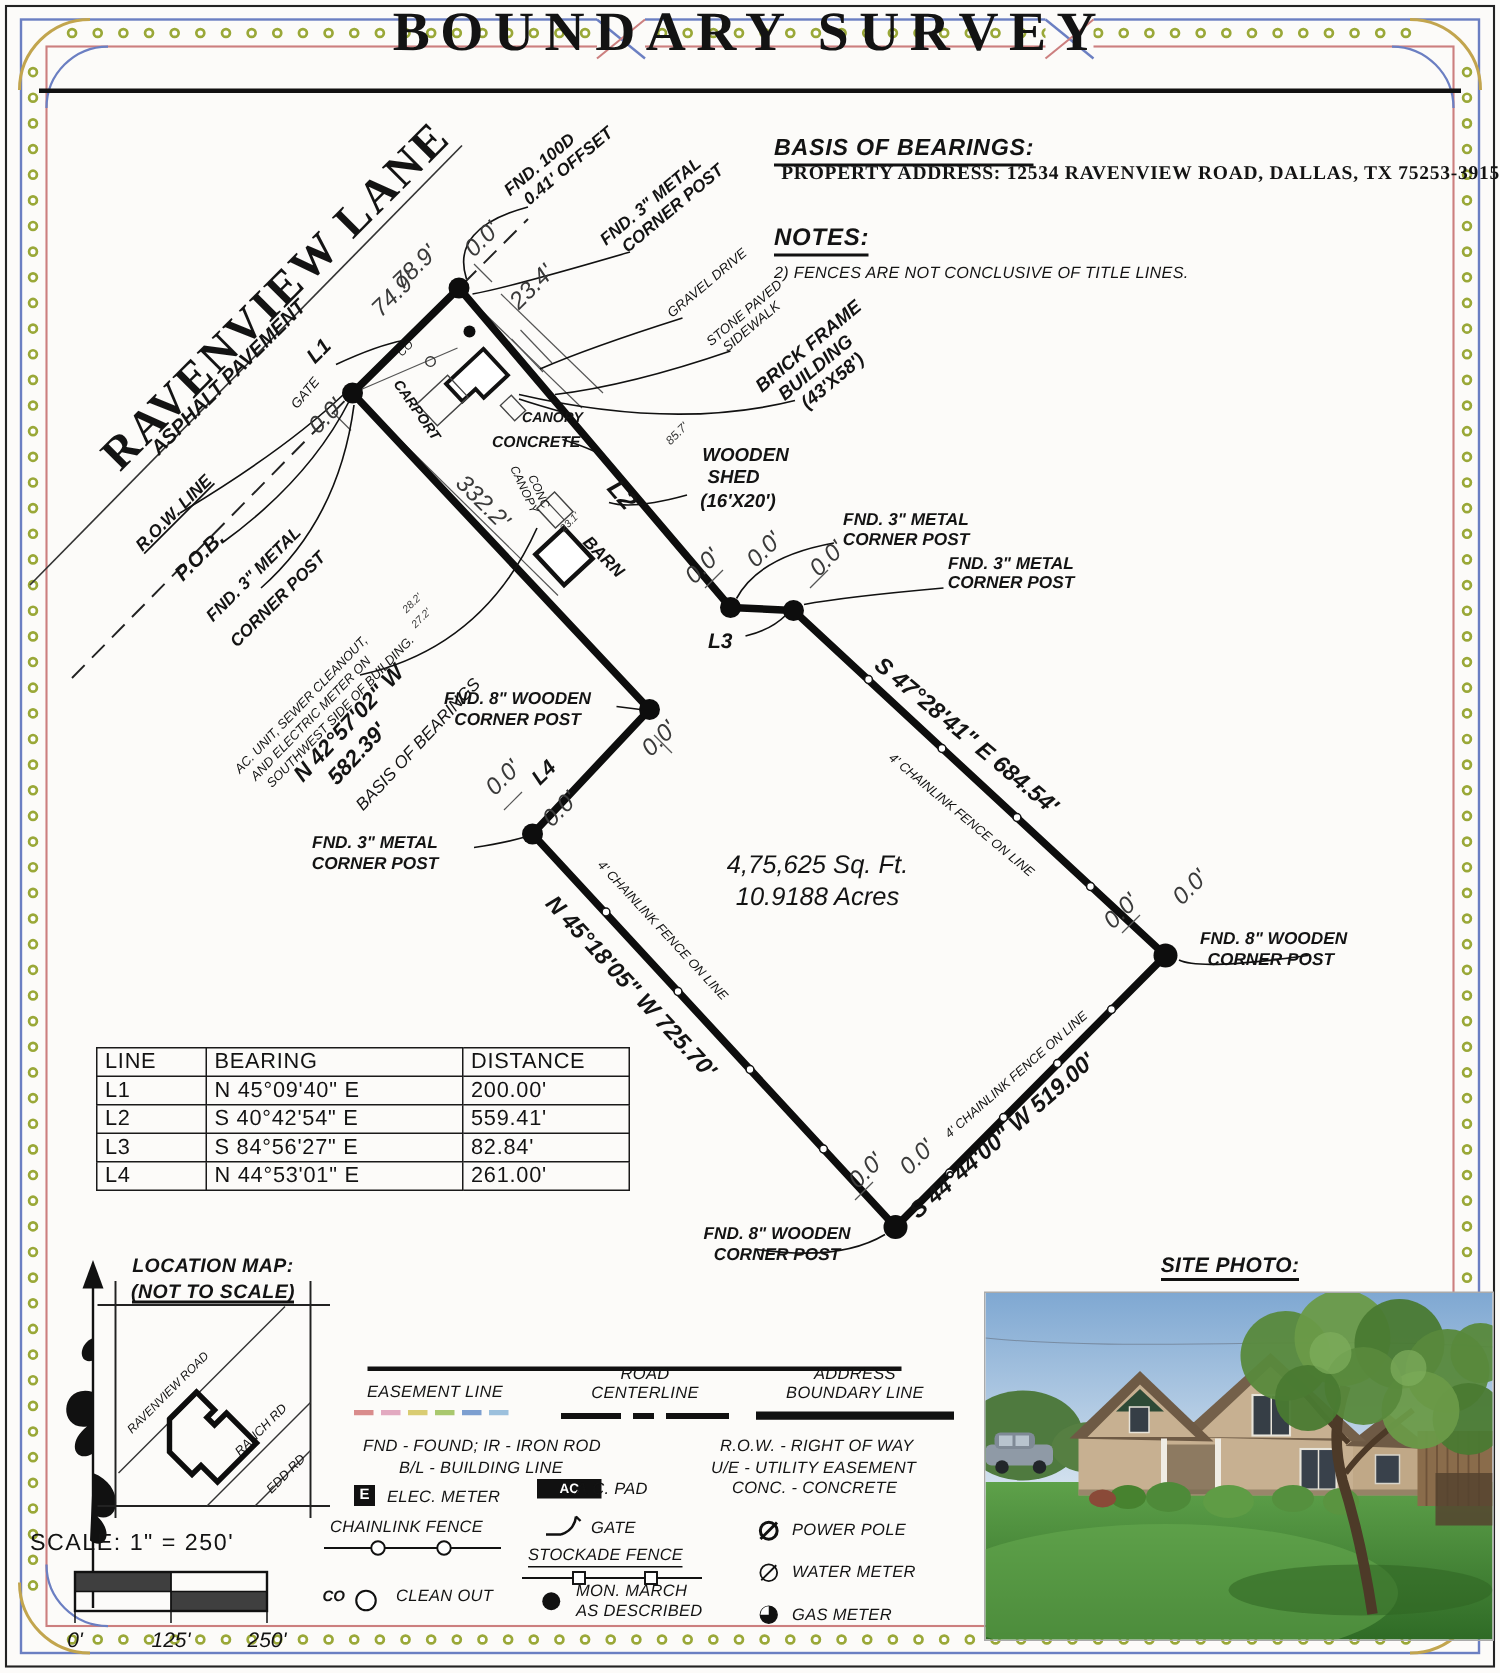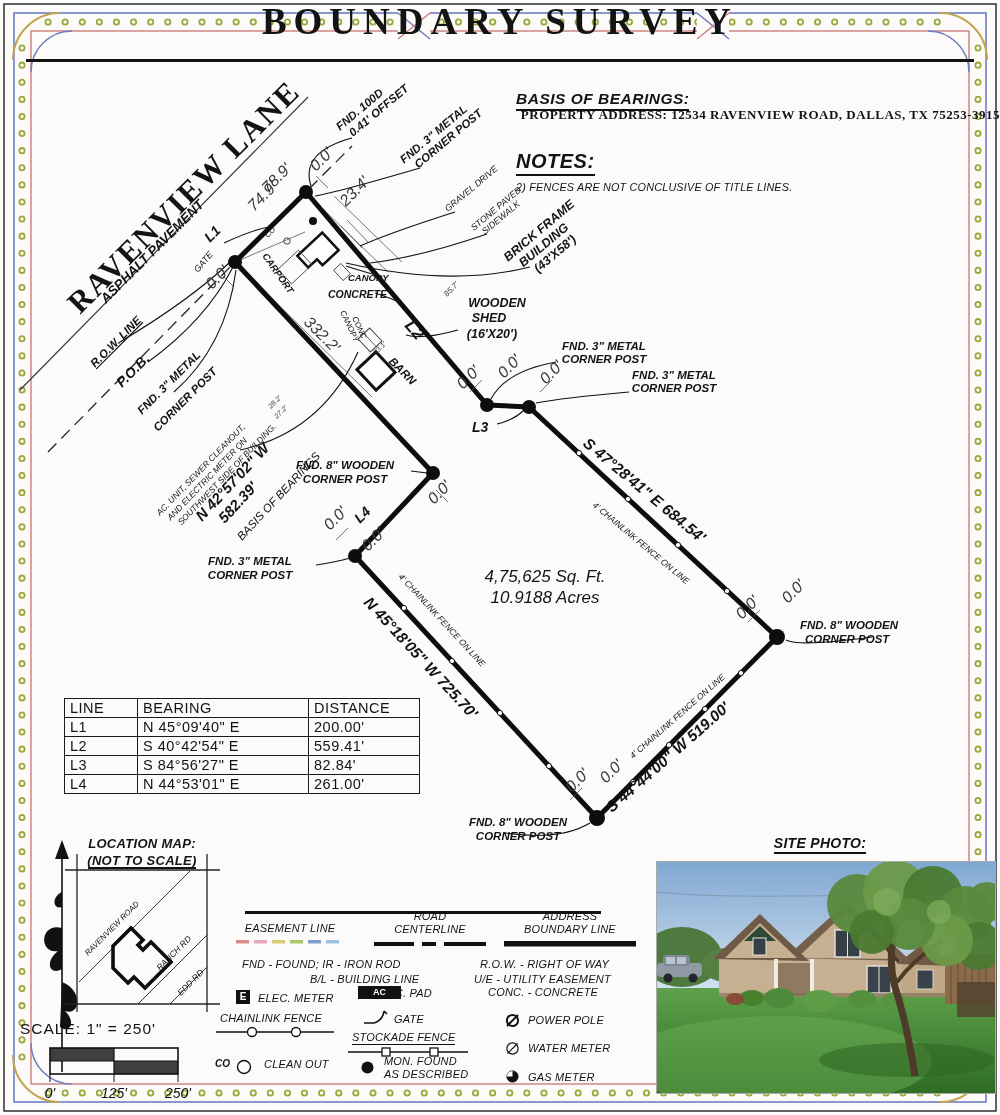--- a/index.html
+++ b/index.html
@@ -66,21 +66,21 @@
 </svg>
 
 <div class="abs title" style="left:0;right:0;top:20;z-index:2;">BOUNDARY SURVEY</div>
 <div class="abs" style="left:26;top:59px;width:948px;height:2.6px;background:#111;z-index:2;left:26px;"></div>
 <div class="abs address" style="left:0;right:0;top:63px;z-index:2;">PROPERTY ADDRESS: 12534 RAVENVIEW ROAD, DALLAS, TX 75253-3915</div>
 
 <div class="abs" style="left:516px;top:90px;width:474px;z-index:2;">
   <span class="hd">BASIS OF BEARINGS:</span>
 </div>
 <div class="abs" style="left:516px;top:150px;width:450px;z-index:2;">
-  <span class="hd" style="font-size:20px;">NOTES:</span>
+  <span class="hd" style="font-size:16px;">NOTES:</span>
   <div class="para" style="margin-top:5px;">2) FENCES ARE NOT CONCLUSIVE OF TITLE LINES.</div>
 </div>
 
 <svg class="abs" style="left:0;top:0;z-index:1;" width="1000" height="1115" viewBox="0 0 1000 1115">
 
   <line x1="20" y1="390" x2="308" y2="97" stroke="#333" stroke-width="1.1"></line>
   <line x1="48" y1="452" x2="232" y2="265" stroke="#222" stroke-width="1.3" stroke-dasharray="12 7"></line>
   <line x1="309" y1="189" x2="352" y2="146" stroke="#222" stroke-width="1.3" stroke-dasharray="12 7"></line>
 
   <g stroke="#555" stroke-width="0.8" fill="none">
@@ -492,21 +492,21 @@
       <rect x="70" y="2" width="42" height="4" fill="#111"></rect>
   </svg>
   <div class="leg abs" style="left:288px;top:38px;width:140px;text-align:center;">ADDRESS</div>
   <div class="leg abs" style="left:288px;top:51px;width:140px;text-align:center;">BOUNDARY LINE</div>
   <svg class="abs" style="left:292px;top:67px;" width="132" height="9">
     <rect x="0" y="2" width="132" height="5.5" fill="#111"></rect>
   </svg>
 
   <div class="leg abs" style="left:30px;top:86px;">FND - FOUND;  IR - IRON ROD</div>
   <div class="leg abs" style="left:268px;top:86px;">R.O.W. - RIGHT OF WAY</div>
-  <div class="leg abs" style="left:54px;top:101px;margin-left:44px;">B/L - BUILDING LINE</div>
+  <div class="leg abs" style="left:54px;top:101px;">B/L - BUILDING LINE</div>
   <div class="leg abs" style="left:262px;top:101px;">U/E - UTILITY EASEMENT</div>
 
   <div class="icon-box abs" style="left:24px;top:118px;width:14px;height:14px;font-size:10px;line-height:14px;">E</div>
   <div class="leg abs" style="left:46px;top:120px;">ELEC. METER</div>
 
   <div class="icon-box abs" style="left:146px;top:114px;height:13px;font-size:9px;line-height:13px;padding:0 15px;">AC</div>
   <div class="leg abs" style="left:172px;top:115px;">A.C. PAD</div>
 
   <div class="leg abs" style="left:276px;top:114px;">CONC. - CONCRETE</div>
 
@@ -543,21 +543,21 @@
 
   <svg class="abs" style="left:2px;top:182px;" width="44" height="22">
     <text x="1" y="13" font-size="10">CO</text>
     <circle cx="30" cy="13" r="6.5" fill="#fff" stroke="#111" stroke-width="1.4"></circle>
   </svg>
   <div class="leg abs" style="left:52px;top:186px;">CLEAN OUT</div>
 
   <svg class="abs" style="left:148px;top:188px;" width="15" height="15">
     <circle cx="7.5" cy="7.5" r="6" fill="#111"></circle>
   </svg>
-  <div class="leg abs" style="left:172px;top:183px;">MON. FOUND</div>
+  <div class="leg abs" style="left:172px;top:183px;">MON. MARCH</div>
   <div class="leg abs" style="left:172px;top:196px;">AS DESCRIBED</div>
 
   <svg class="abs" style="left:292px;top:196px;" width="17" height="17">
     <circle cx="8.5" cy="8.5" r="5.6" fill="#111" stroke="#111" stroke-width="1"></circle>
     <path d="M8.5,8.5 L8.5,2.9 A5.6,5.6 0 0 0 2.9,8.5 Z" fill="#fff"></path>
   </svg>
   <div class="leg abs" style="left:316px;top:199px;">GAS METER</div>
 </div>
 
 <div class="abs" style="left:656px;top:833px;width:340px;height:262px;z-index:2;">

